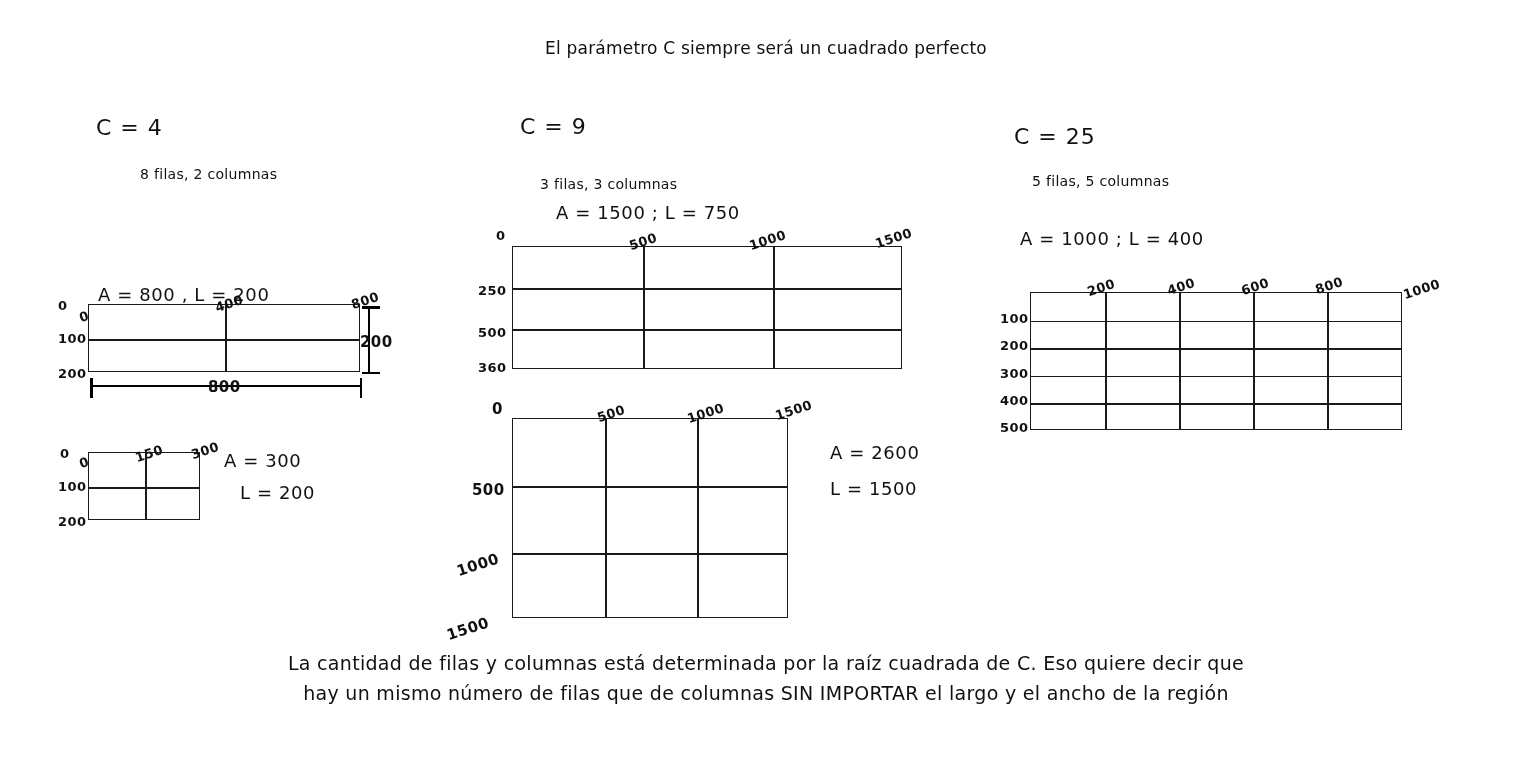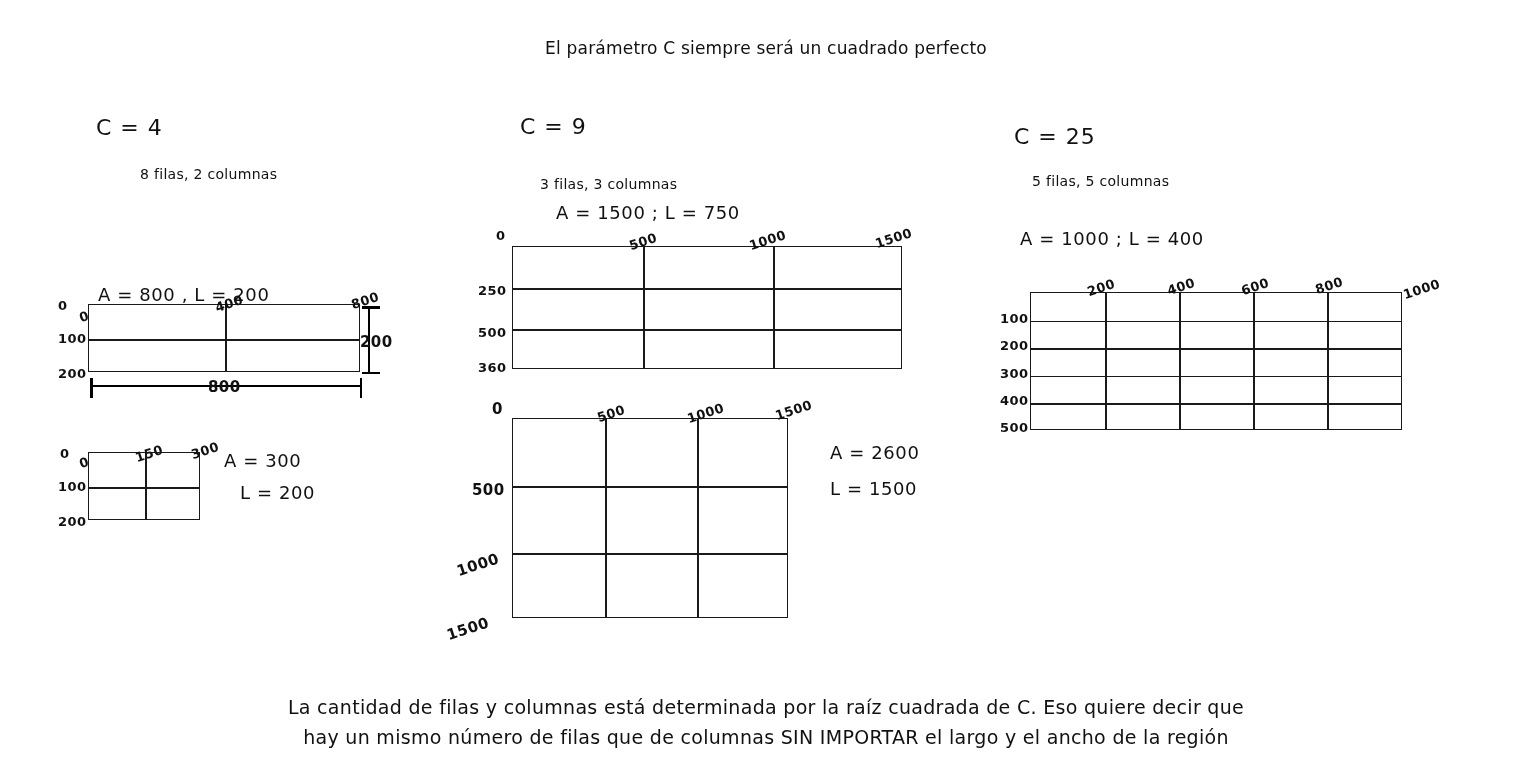--- a/index.html
+++ b/index.html
@@ -56,21 +56,20 @@
   }
   .vline { width: 1.5px; top: 0; bottom: 0; }
   .hline { height: 1.5px; left: 0; right: 0; }
   .footer {
     left: 0;
     width: 1532px;
     text-align: center;
     font-size: 19px;
     line-height: 30px;
     letter-spacing: 0.3px;
-    margin-top: 44px;
   }
   .bracket-v {
     position: absolute;
     border-left: 2.5px solid #000;
   }
   .bracket-v::before, .bracket-v::after {
     content: "";
     position: absolute;
     left: -8px;
     width: 18px;

